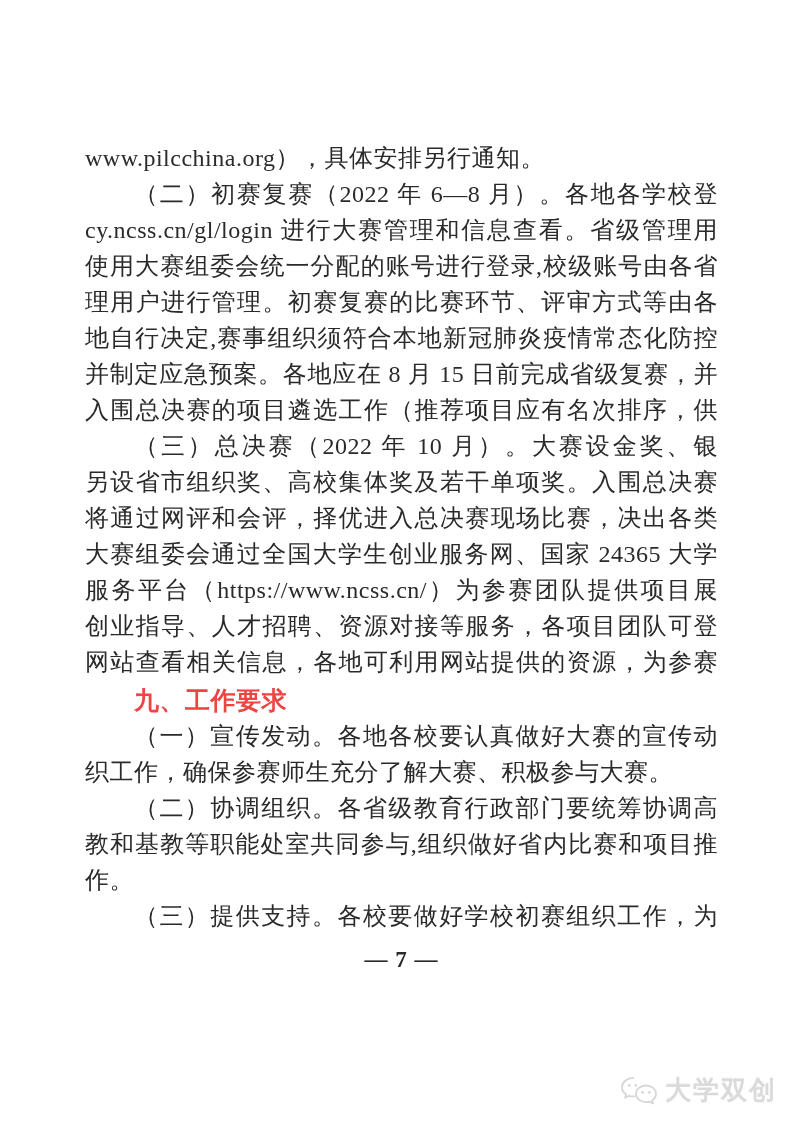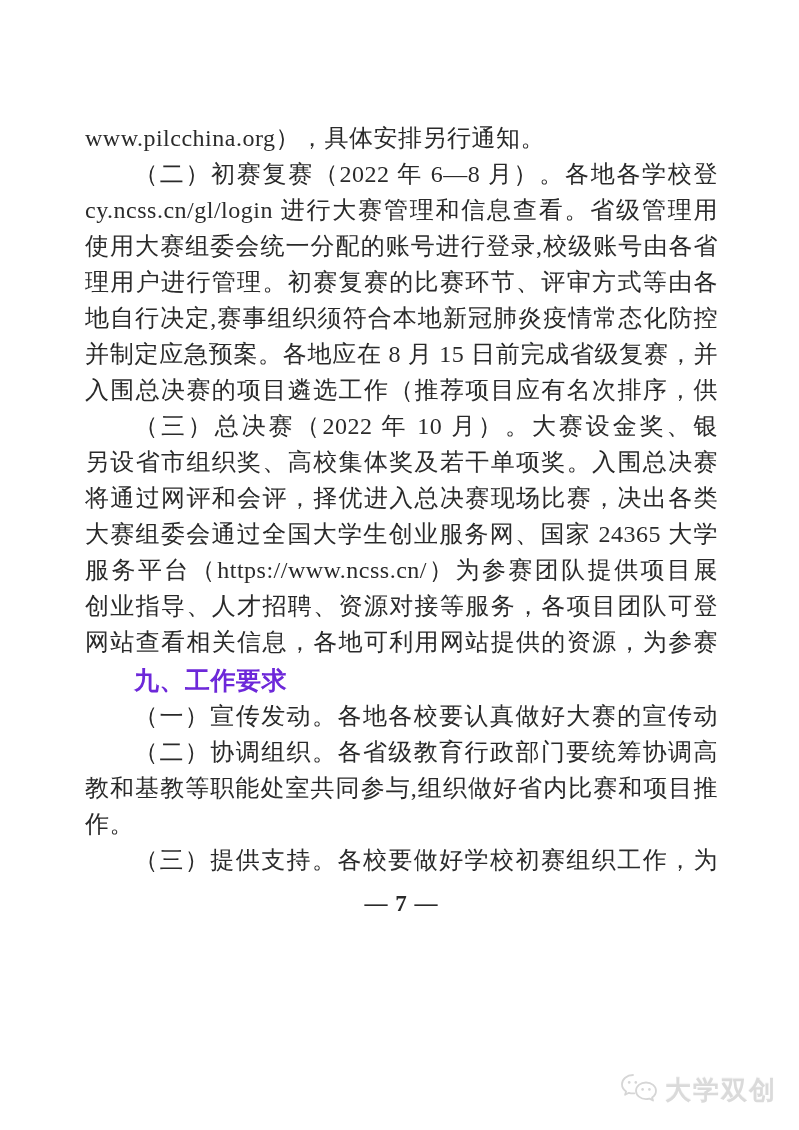--- a/index.html
+++ b/index.html
@@ -11,21 +11,21 @@
     position: relative;
     width: 799px;
     height: 1130px;
     background: #ffffff;
     overflow: hidden;
     font-family: "Liberation Serif", "DejaVu Serif", serif;
   }
   .content {
     position: absolute;
     left: 85px;
-    top: 120px;
+    top: 140px;
     width: 633px;
     color: #2a2a2a;
   }
   .line {
     font-size: 24px;
     line-height: 36px;
     height: 36px;
     letter-spacing: 0.5px;
     text-align: left;
     overflow: hidden;
@@ -33,39 +33,39 @@
   .line.full {
     text-align: justify;
     text-align-last: justify;
   }
   .line.indent {
     padding-left: 49px;
   }
   .line.heading {
     font-family: "Liberation Sans", "DejaVu Sans", sans-serif;
     font-weight: bold;
-    color: #6d28d9;
+    color: #ef4444;
     font-size: 25px;
     margin-top: 2px;
   }
   .line.pagenum {
     text-align: center;
     text-align-last: center;
     font-family: "Liberation Serif", "DejaVu Serif", serif;
     font-weight: bold;
     font-size: 23px;
     margin-top: 8px;
     letter-spacing: 1px;
   }
   .watermark {
     position: absolute;
     right: 22px;
     bottom: 22px;
     display: flex;
-    align-items: flex-start;
+    align-items: flex-end;
     gap: 6px;
     color: #dadada;
     text-shadow: 0 1px 0 #ffffff, 0 -1px 1px rgba(0,0,0,0.05);
     margin-top: 8px;
   }
   .watermark .wm-text {
     font-family: "Liberation Sans", "DejaVu Sans", sans-serif;
     font-weight: bold;
     font-size: 26px;
     letter-spacing: 2px;
@@ -89,20 +89,21 @@
     <div class="line full">入围总决赛的项目遴选工作（推荐项目应有名次排序，供总决赛</div>
     <div class="line indent full">（三）总决赛（2022 年 10 月）。大赛设金奖、银奖、铜奖;</div>
     <div class="line full">另设省市组织奖、高校集体奖及若干单项奖。入围总决赛的项目</div>
     <div class="line full">将通过网评和会评，择优进入总决赛现场比赛，决出各类奖项。</div>
     <div class="line full">大赛组委会通过全国大学生创业服务网、国家 24365 大学生就业</div>
     <div class="line full">服务平台（https://www.ncss.cn/）为参赛团队提供项目展示、</div>
     <div class="line full">创业指导、人才招聘、资源对接等服务，各项目团队可登录上述</div>
     <div class="line full">网站查看相关信息，各地可利用网站提供的资源，为参赛团队做</div>
     <div class="line indent heading">九、工作要求</div>
     <div class="line indent full">（一）宣传发动。各地各校要认真做好大赛的宣传动员和组</div>
+    <div class="line">织工作，确保参赛师生充分了解大赛、积极参与大赛。</div>
     <div class="line indent full">（二）协调组织。各省级教育行政部门要统筹协调高教、职</div>
     <div class="line full">教和基教等职能处室共同参与,组织做好省内比赛和项目推荐工</div>
     <div class="line">作。</div>
     <div class="line indent full">（三）提供支持。各校要做好学校初赛组织工作，为在校生</div>
     <div class="line pagenum">— 7 —</div>
   </div>
 
   <div class="watermark">
     <span>
       <svg width="40" height="32" viewBox="0 0 40 32" fill="none">

